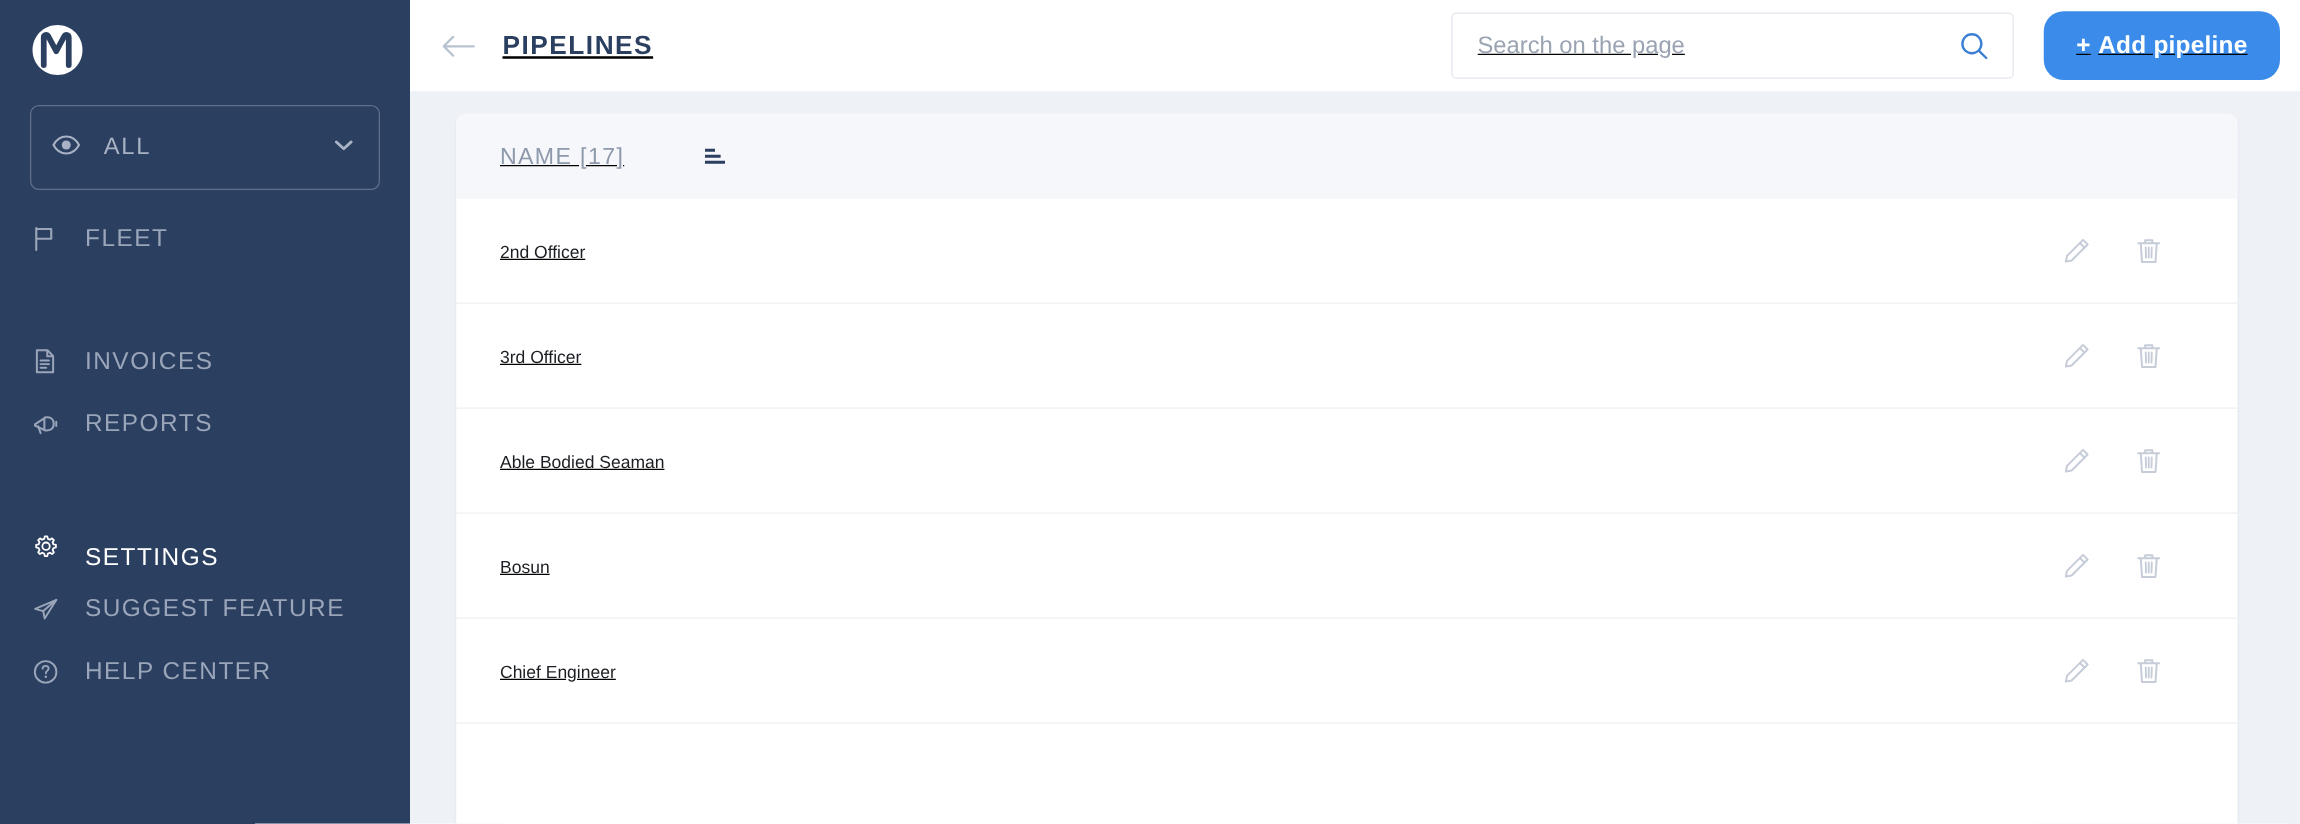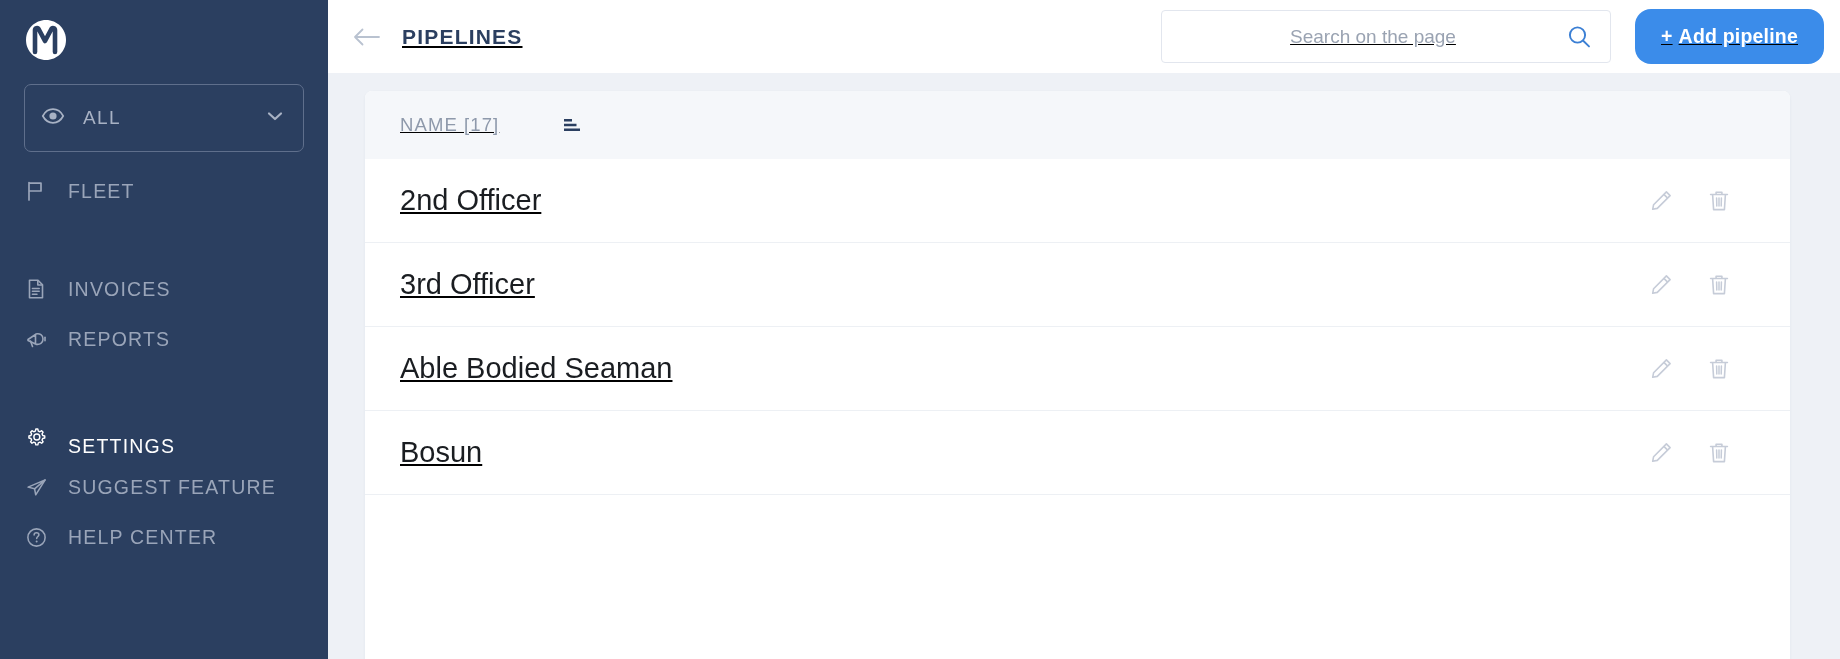--- a/index.html
+++ b/index.html
@@ -155,21 +155,20 @@
     margin-right: 24px;
   }
   .search-wrap input {
     flex: 1 1 auto;
     border: 0;
     outline: none;
     font-family: "Liberation Sans", sans-serif;
     font-size: 19px;
     color: #a21caf;
     background: transparent;
-    text-align: center;
   }
   .search-wrap input::placeholder { color: #9aa3b2; }
   .search-btn {
     flex: 0 0 auto;
     width: 30px; height: 30px;
     display: flex; align-items: center; justify-content: center;
     cursor: pointer;
   }
 
   .add-btn {
@@ -225,21 +224,21 @@
 
   .row {
     height: 84px;
     display: flex;
     align-items: center;
     padding: 0 56px 0 35px;
     border-bottom: 1px solid #edf0f4;
   }
   .row-name {
     color: #1a1d21;
-    font-size: 29px;
+    font-size: 14px;
     flex: 1 1 auto;
     white-space: nowrap;
   }
   .row-actions {
     flex: 0 0 auto;
     display: flex;
     align-items: center;
     gap: 28px;
   }
   .act {
@@ -471,19 +470,38 @@
                 <svg width="26" height="26" viewBox="0 0 26 26">
                   <path d="M4.6 6.5 L21.4 6.5" fill="none" stroke="#c6ccd8" stroke-width="1.6" stroke-linecap="round"></path>
                   <path d="M10.1 6.5 L10.1 4.2 L15.9 4.2 L15.9 6.5" fill="none" stroke="#c6ccd8" stroke-width="1.6" stroke-linejoin="round"></path>
                   <path d="M6.6 6.5 L7.6 21.6 L18.4 21.6 L19.4 6.5" fill="none" stroke="#c6ccd8" stroke-width="1.6" stroke-linejoin="round"></path>
                   <path d="M10.6 10 L10.8 18 M13 10 L13 18 M15.4 10 L15.2 18" fill="none" stroke="#c6ccd8" stroke-width="1.5" stroke-linecap="round"></path>
                 </svg>
               </span>
             </span>
           </div>
 
+          <div class="row">
+            <span class="row-name">Chief Engineer</span>
+            <span class="row-actions">
+              <span class="act">
+                <svg width="26" height="26" viewBox="0 0 26 26">
+                  <path d="M18.4 3.9 L22.1 7.6 L9.3 20.4 L4.7 21.3 L5.6 16.7 Z" fill="none" stroke="#c6ccd8" stroke-width="1.6" stroke-linejoin="round"></path>
+                  <path d="M15.9 6.4 L19.6 10.1" fill="none" stroke="#c6ccd8" stroke-width="1.6"></path>
+                </svg>
+              </span>
+              <span class="act">
+                <svg width="26" height="26" viewBox="0 0 26 26">
+                  <path d="M4.6 6.5 L21.4 6.5" fill="none" stroke="#c6ccd8" stroke-width="1.6" stroke-linecap="round"></path>
+                  <path d="M10.1 6.5 L10.1 4.2 L15.9 4.2 L15.9 6.5" fill="none" stroke="#c6ccd8" stroke-width="1.6" stroke-linejoin="round"></path>
+                  <path d="M6.6 6.5 L7.6 21.6 L18.4 21.6 L19.4 6.5" fill="none" stroke="#c6ccd8" stroke-width="1.6" stroke-linejoin="round"></path>
+                  <path d="M10.6 10 L10.8 18 M13 10 L13 18 M15.4 10 L15.2 18" fill="none" stroke="#c6ccd8" stroke-width="1.5" stroke-linecap="round"></path>
+                </svg>
+              </span>
+            </span>
+          </div>
 
         </div>
       </div>
     </div>
 
   </section>
 </div>
 
 </body></html>

